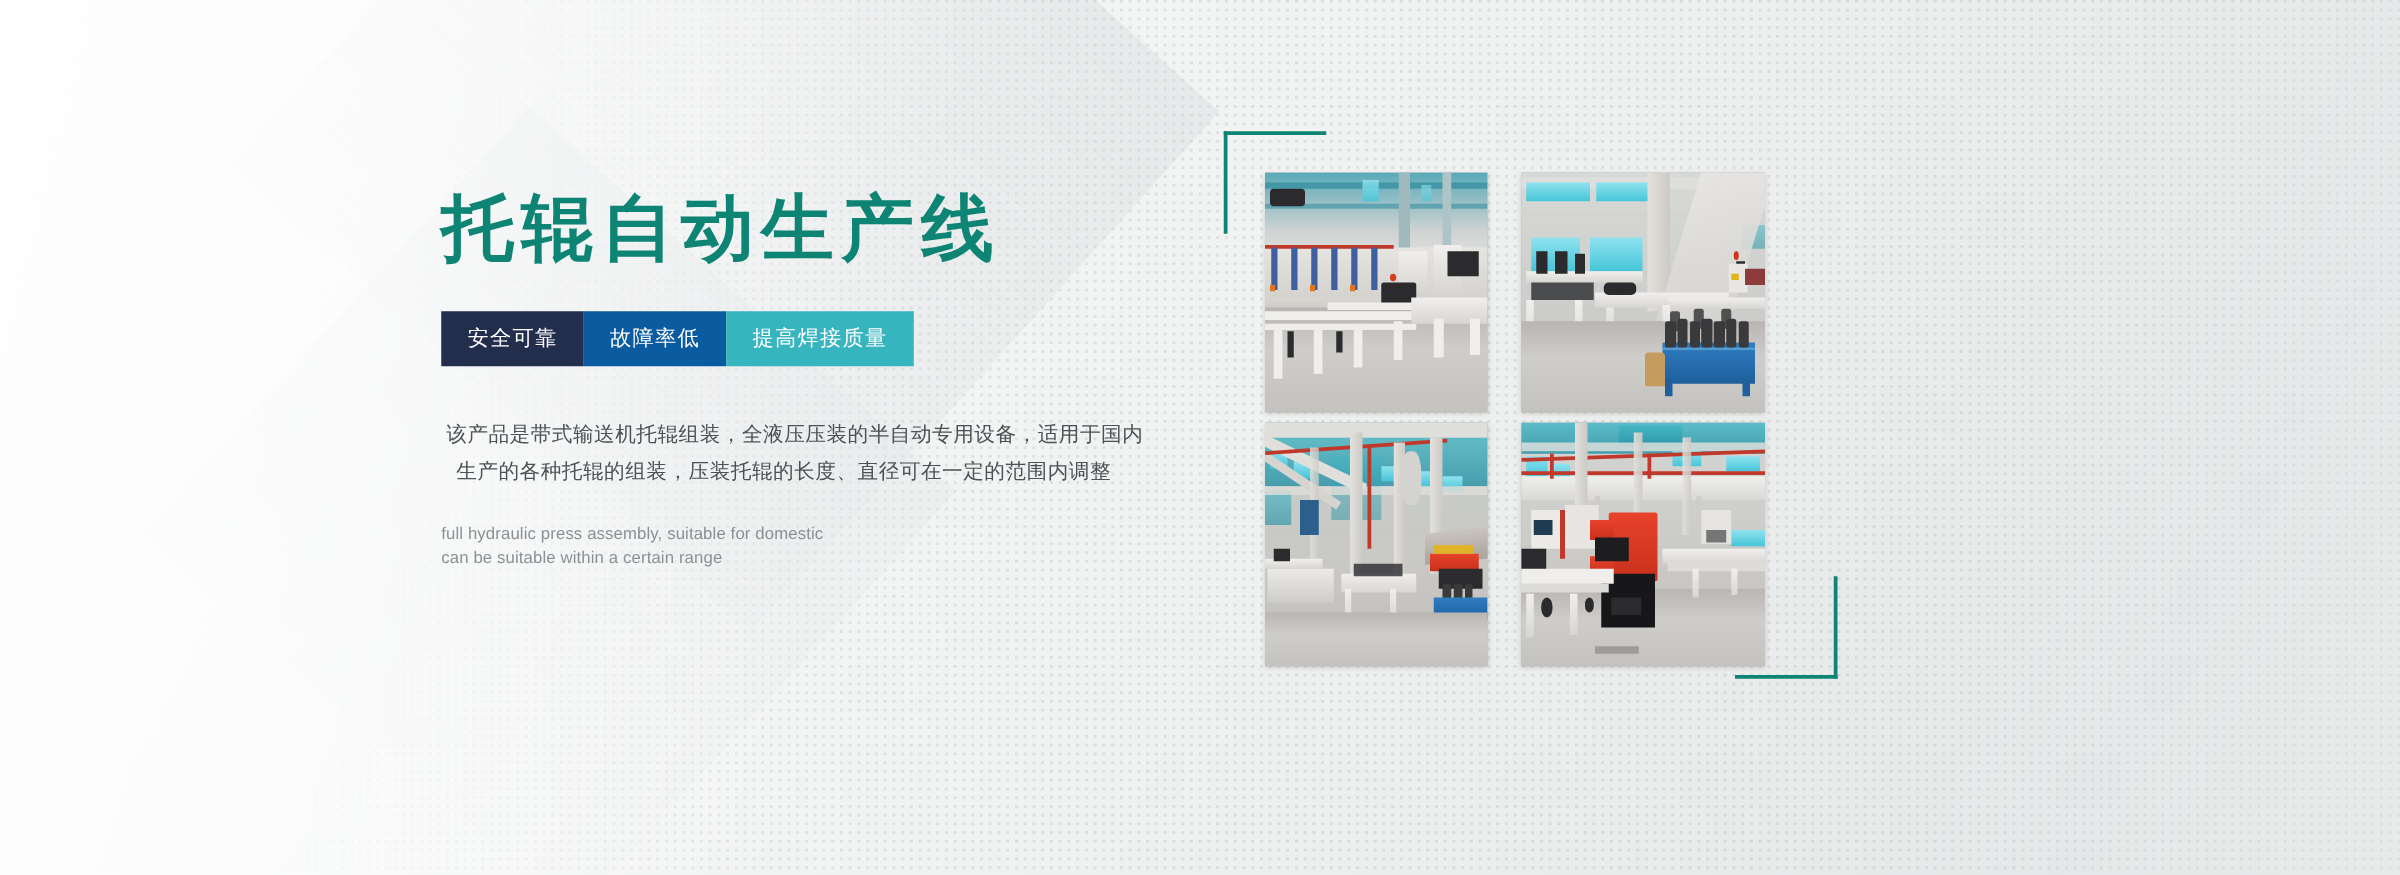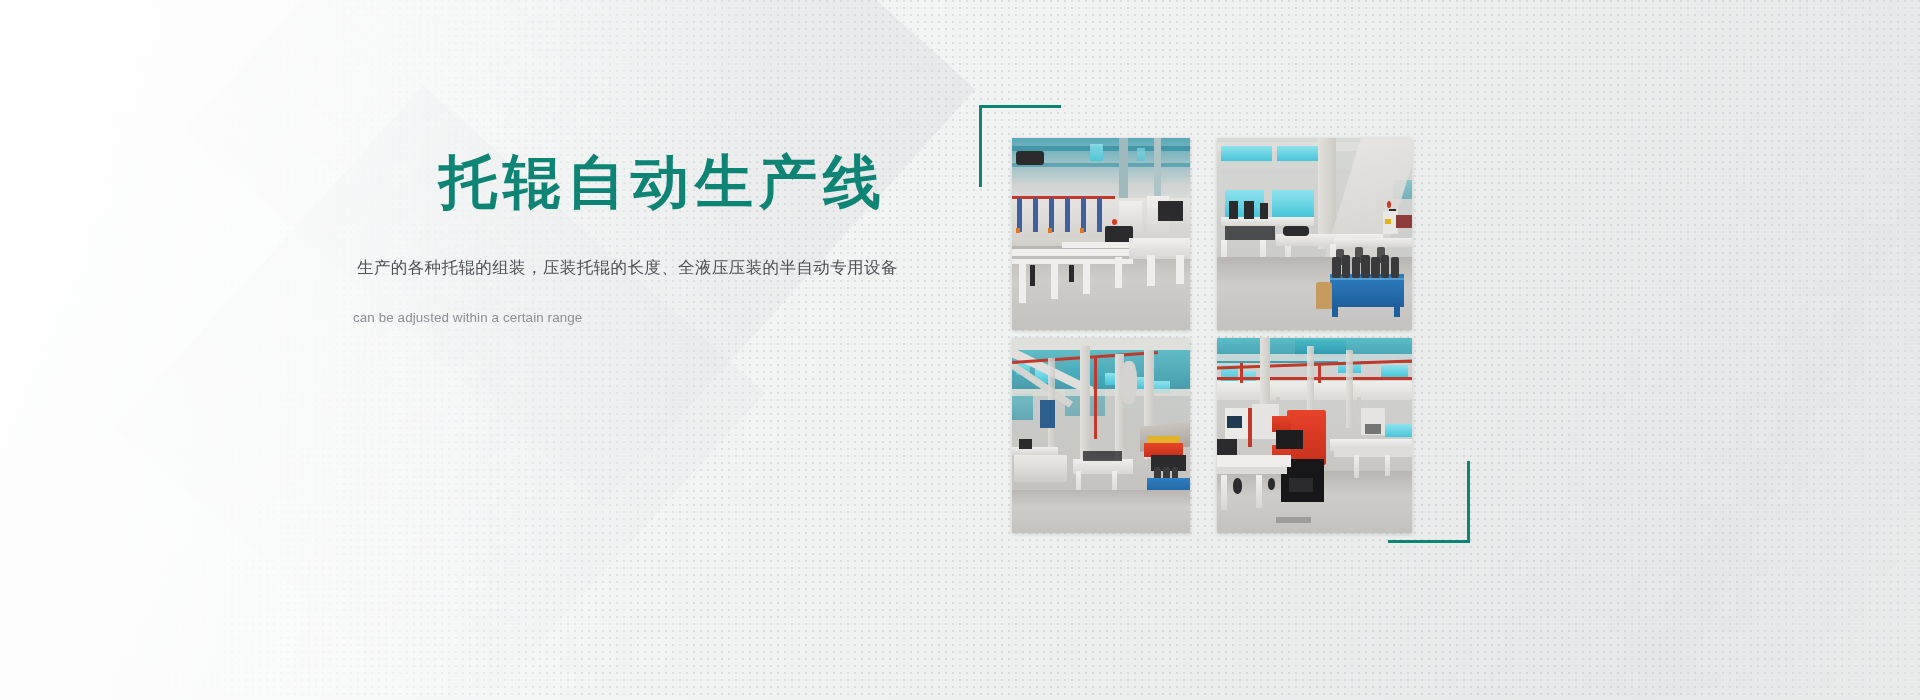--- a/index.html
+++ b/index.html
@@ -56,21 +56,20 @@
     width:620px;
   }
   .title {
     font-size:58px;
     font-weight:bold;
     color:#0e8475;
     letter-spacing:6px;
     line-height:1.05;
     white-space:nowrap;
     font-family:"DejaVu Sans","Liberation Sans",sans-serif;
-    text-align:center;
   }
 
   .tags {
     display:flex;
     margin-top:36px;
     width:fit-content;
   }
   .tag {
     height:44px;
     display:flex;
@@ -169,27 +168,34 @@
 
   <div class="bg-dots" data-name="background-dot-pattern"></div>
   <div class="bg-diagonal" data-name="background-diagonal-shape-1"></div>
   <div class="bg-diagonal2" data-name="background-diagonal-shape-2"></div>
   <div class="bg-sheen" data-name="background-light-sheen"></div>
 
   <div class="left-col" data-name="banner-text-column">
 
     <div class="title" data-name="page-title">托辊自动生产线</div>
 
+    <div class="tags" data-name="feature-tag-list">
+      <div class="tag t0" data-name="feature-tag-safe-reliable">安全可靠</div>
+      <div class="tag t1" data-name="feature-tag-low-failure-rate">故障率低</div>
+      <div class="tag t2" data-name="feature-tag-improved-weld-quality">提高焊接质量</div>
+    </div>
 
     <div class="desc-cn" data-name="description-chinese">
-      <div data-name="description-chinese-line-2">生产的各种托辊的组装，压装托辊的长度、全液压压装的半自动专用设备</div>
+      <div data-name="description-chinese-line-1">该产品是带式输送机托辊组装，全液压压装的半自动专用设备，适用于国内</div>
+      <div data-name="description-chinese-line-2">生产的各种托辊的组装，压装托辊的长度、直径可在一定的范围内调整</div>
     </div>
 
     <div class="desc-en" data-name="description-english">
-      <p class="para" data-name="description-english-line-4">can be adjusted within a certain range</p>
+      <p class="para" data-name="description-english-line-2">full hydraulic press assembly, suitable for domestic</p>
+      <p class="para" data-name="description-english-line-4">can be suitable within a certain range</p>
     </div>
 
   </div>
 
   <div class="gallery-wrap" data-name="gallery-section">
 
     <div class="bracket tl" data-name="corner-bracket-top-left-icon"></div>
     <div class="bracket br" data-name="corner-bracket-bottom-right-icon"></div>
 
     <div class="grid" data-name="photo-grid">

